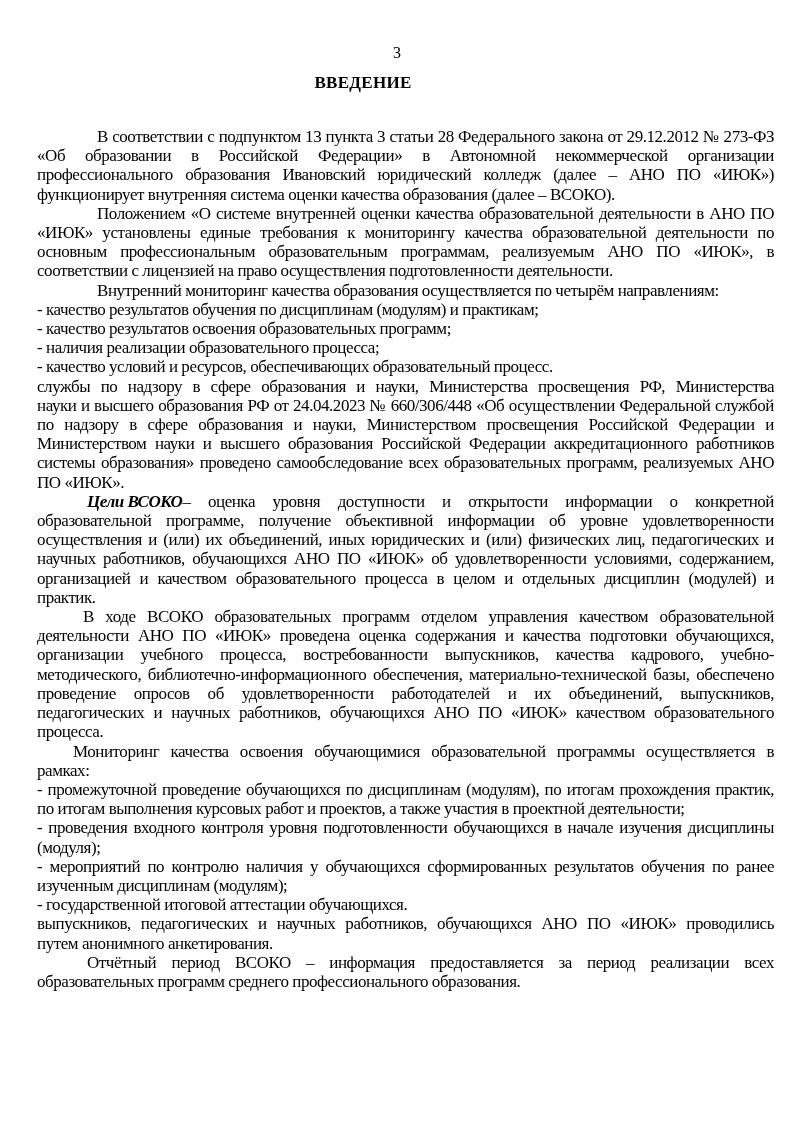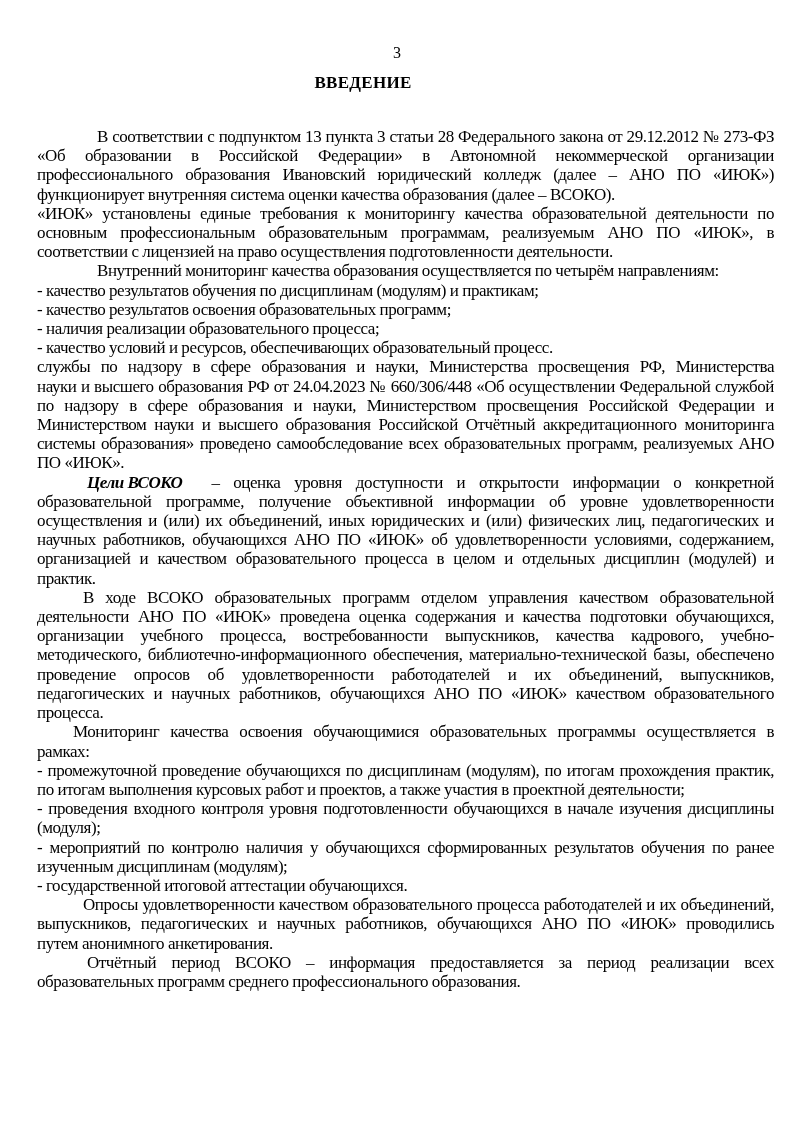--- a/index.html
+++ b/index.html
@@ -7,104 +7,104 @@
          font-family:"Liberation Serif", serif; color:#000; }
   .page-num { position:absolute; top:44px; left:0; width:794px; text-align:center; font-size:16px; }
   .title { position:absolute; top:73px; left:0; width:726px; text-align:center; font-weight:bold; font-size:17px; letter-spacing:0.3px; }
   .body { position:absolute; top:127px; left:37px; width:737px; font-size:17px; line-height:19.2px; }
   .ln { display:block; white-space:nowrap; text-align:justify; text-align-last:justify; letter-spacing:-0.45px; word-spacing:0px; }
   .ln.last { text-align-last:left; }
   .ln.i1 { padding-left:60px; }
   .ln.i2 { padding-left:50px; }
   .ln.i3 { padding-left:46px; }
   .ln.i4 { padding-left:36px; }
-  .ln.flex { display:flex; justify-content:space-between;gap:8px; }
+  .ln.flex { display:flex; justify-content:space-between; }
   .para { display:block; }
   .bi { font-weight:bold; font-style:italic; }
 </style>
 </head>
 <body>
 
 <div class="page-num">3</div>
 <div class="title">ВВЕДЕНИЕ</div>
 
 <div class="body">
 
   <div class="para">
     <span class="ln i1">В соответствии с подпунктом 13 пункта 3 статьи 28 Федерального  закона от 29.12.2012  № 273-ФЗ</span>
     <span class="ln">«Об образовании в Российской Федерации» в Автономной некоммерческой организации</span>
     <span class="ln">профессионального образования Ивановский юридический колледж (далее – АНО ПО «ИЮК»)</span>
     <span class="ln last">функционирует внутренняя система оценки качества образования (далее – ВСОКО).</span>
   </div>
 
   <div class="para">
+    <span class="ln i1">Положением «О системе внутренней оценки качества образовательной деятельности в   АНО ПО</span>
     <span class="ln">«ИЮК» установлены единые требования к мониторингу качества образовательной деятельности по</span>
     <span class="ln">основным профессиональным образовательным программам, реализуемым   АНО ПО «ИЮК», в</span>
     <span class="ln last">соответствии с лицензией на право осуществления подготовленности деятельности.</span>
   </div>
 
   <div class="para">
     <span class="ln last" style="padding-left:60px">Внутренний мониторинг качества образования осуществляется по четырём направлениям:</span>
   </div>
 
   <div class="para">
     <span class="ln last">- качество результатов обучения по дисциплинам (модулям) и практикам;</span>
     <span class="ln last">- качество результатов освоения образовательных программ;</span>
     <span class="ln last">- наличия реализации образовательного процесса;</span>
     <span class="ln last">- качество условий и ресурсов, обеспечивающих образовательный процесс.</span>
   </div>
 
   <div class="para">
     <span class="ln">службы по надзору в сфере образования и науки, Министерства просвещения РФ, Министерства</span>
     <span class="ln">науки и высшего образования РФ от 24.04.2023  № 660/306/448  «Об осуществлении Федеральной службой</span>
     <span class="ln">по надзору в сфере образования и науки, Министерством просвещения Российской Федерации и</span>
-    <span class="ln">Министерством науки и высшего образования Российской Отчётный аккредитационного мониторинга</span>
+    <span class="ln">Министерством науки и высшего образования Российской Федерации аккредитационного работников</span>
     <span class="ln">системы образования»  проведено самообследование всех образовательных программ, реализуемых   АНО</span>
     <span class="ln last">ПО «ИЮК».</span>
   </div>
 
   <div class="para">
     <span class="ln flex i2">
         <span class="bi">Цели ВСОКО</span>
-        <span style="flex:1;display:block;text-align:justify;text-align-last:justify;white-space:nowrap;padding-left:21px;"> – оценка уровня доступности и открытости информации о конкретной</span>
+        <span style="flex:1;display:block;text-align:justify;text-align-last:justify;white-space:nowrap;"> – оценка уровня доступности и открытости информации о конкретной</span>
       </span>
     <span class="ln">образовательной программе, получение объективной информации об уровне удовлетворенности</span>
     <span class="ln">осуществления и (или) их объединений, иных юридических и (или) физических лиц, педагогических и</span>
     <span class="ln">научных работников, обучающихся   АНО ПО «ИЮК» об удовлетворенности условиями, содержанием,</span>
     <span class="ln">организацией и качеством образовательного процесса в целом и отдельных дисциплин (модулей) и</span>
     <span class="ln last">практик.</span>
   </div>
 
   <div class="para">
     <span class="ln i3">В ходе ВСОКО образовательных программ отделом управления качеством образовательной</span>
     <span class="ln">деятельности   АНО ПО «ИЮК» проведена оценка содержания и качества подготовки обучающихся,</span>
     <span class="ln">организации учебного процесса, востребованности выпускников, качества кадрового, учебно-</span>
     <span class="ln">методического, библиотечно-информационного обеспечения, материально-технической базы, обеспечено</span>
     <span class="ln">проведение опросов об удовлетворенности работодателей и их объединений, выпускников,</span>
     <span class="ln">педагогических и научных работников, обучающихся   АНО ПО «ИЮК» качеством образовательного</span>
     <span class="ln last">процесса.</span>
   </div>
 
   <div class="para">
-    <span class="ln i4">Мониторинг качества освоения обучающимися образовательных программы осуществляется в</span>
+    <span class="ln i4">Мониторинг качества освоения обучающимися образовательной программы осуществляется в</span>
     <span class="ln last">рамках:</span>
   </div>
 
   <div class="para">
     <span class="ln">- промежуточной проведение обучающихся по дисциплинам (модулям), по итогам прохождения практик,</span>
     <span class="ln last">по итогам выполнения курсовых работ и проектов, а также участия в проектной деятельности;</span>
     <span class="ln">- проведения входного контроля уровня подготовленности обучающихся в начале изучения дисциплины</span>
     <span class="ln last">(модуля);</span>
     <span class="ln">- мероприятий по контролю наличия у обучающихся сформированных результатов обучения по ранее</span>
     <span class="ln last">изученным дисциплинам (модулям);</span>
     <span class="ln last">- государственной итоговой аттестации обучающихся.</span>
   </div>
 
   <div class="para">
-    <span class="ln i3">Опросы удовлетворенности качеством образовательного процесса работодателей  и их  объединений,</span>
     <span class="ln">выпускников, педагогических и научных работников, обучающихся   АНО ПО «ИЮК» проводились</span>
     <span class="ln last">путем анонимного анкетирования.</span>
   </div>
 
   <div class="para">
     <span class="ln i2">Отчётный период ВСОКО – информация предоставляется за период реализации всех</span>
     <span class="ln last">образовательных программ среднего профессионального образования.</span>
   </div>
 </div>
 

